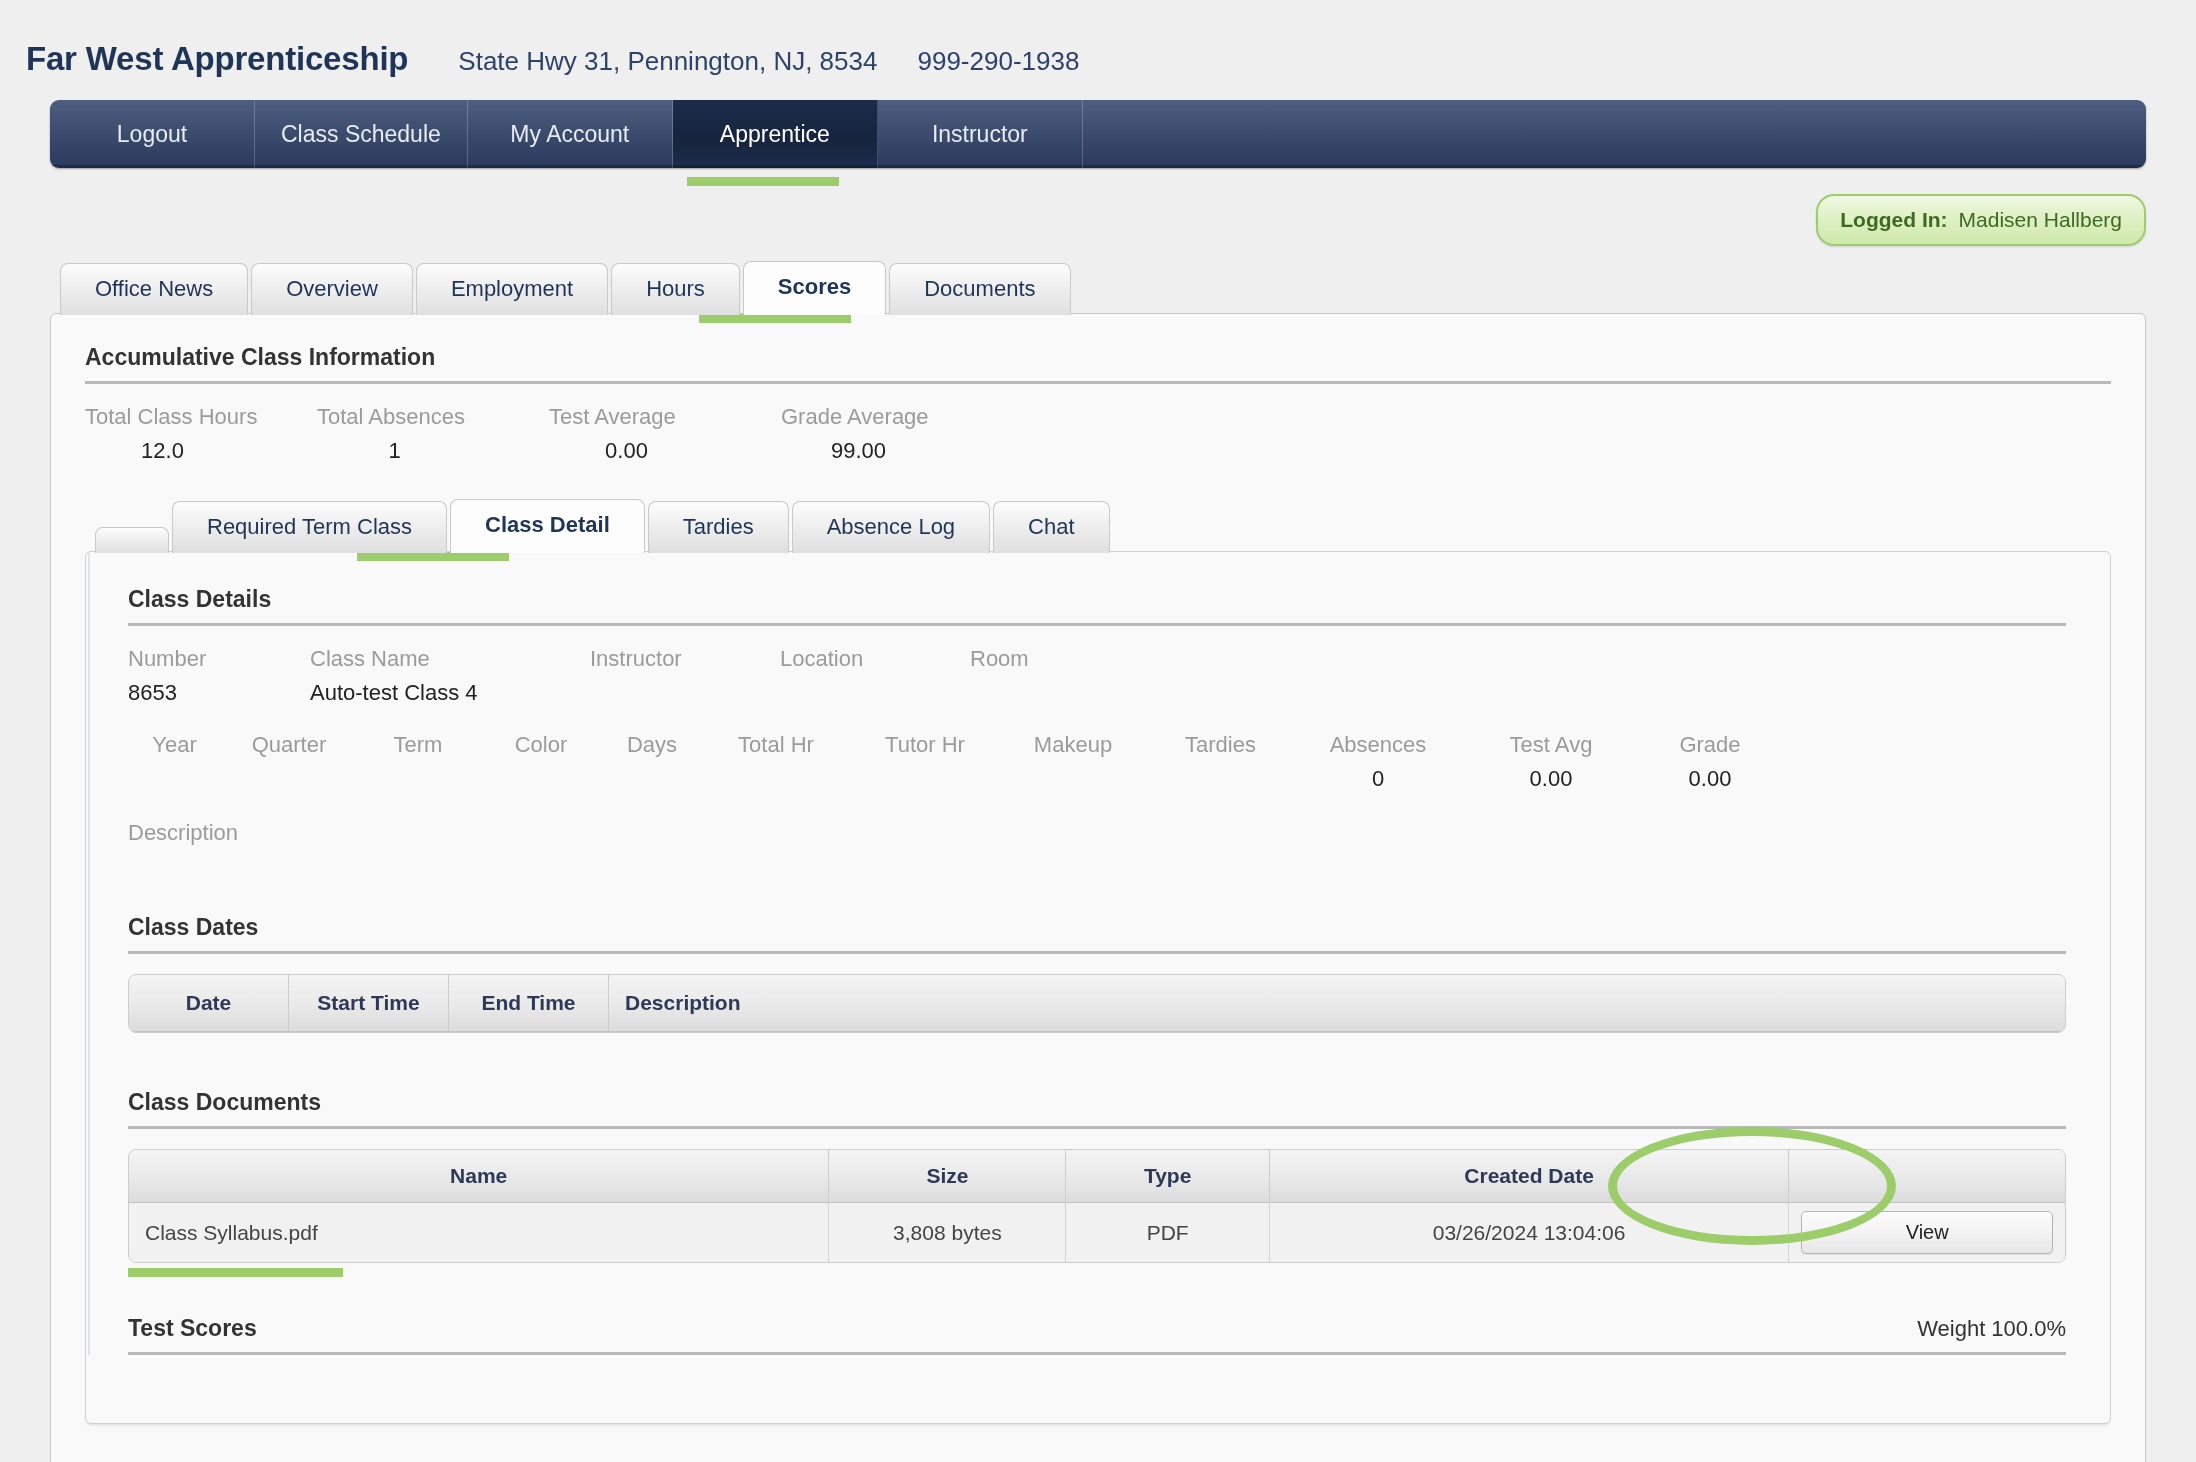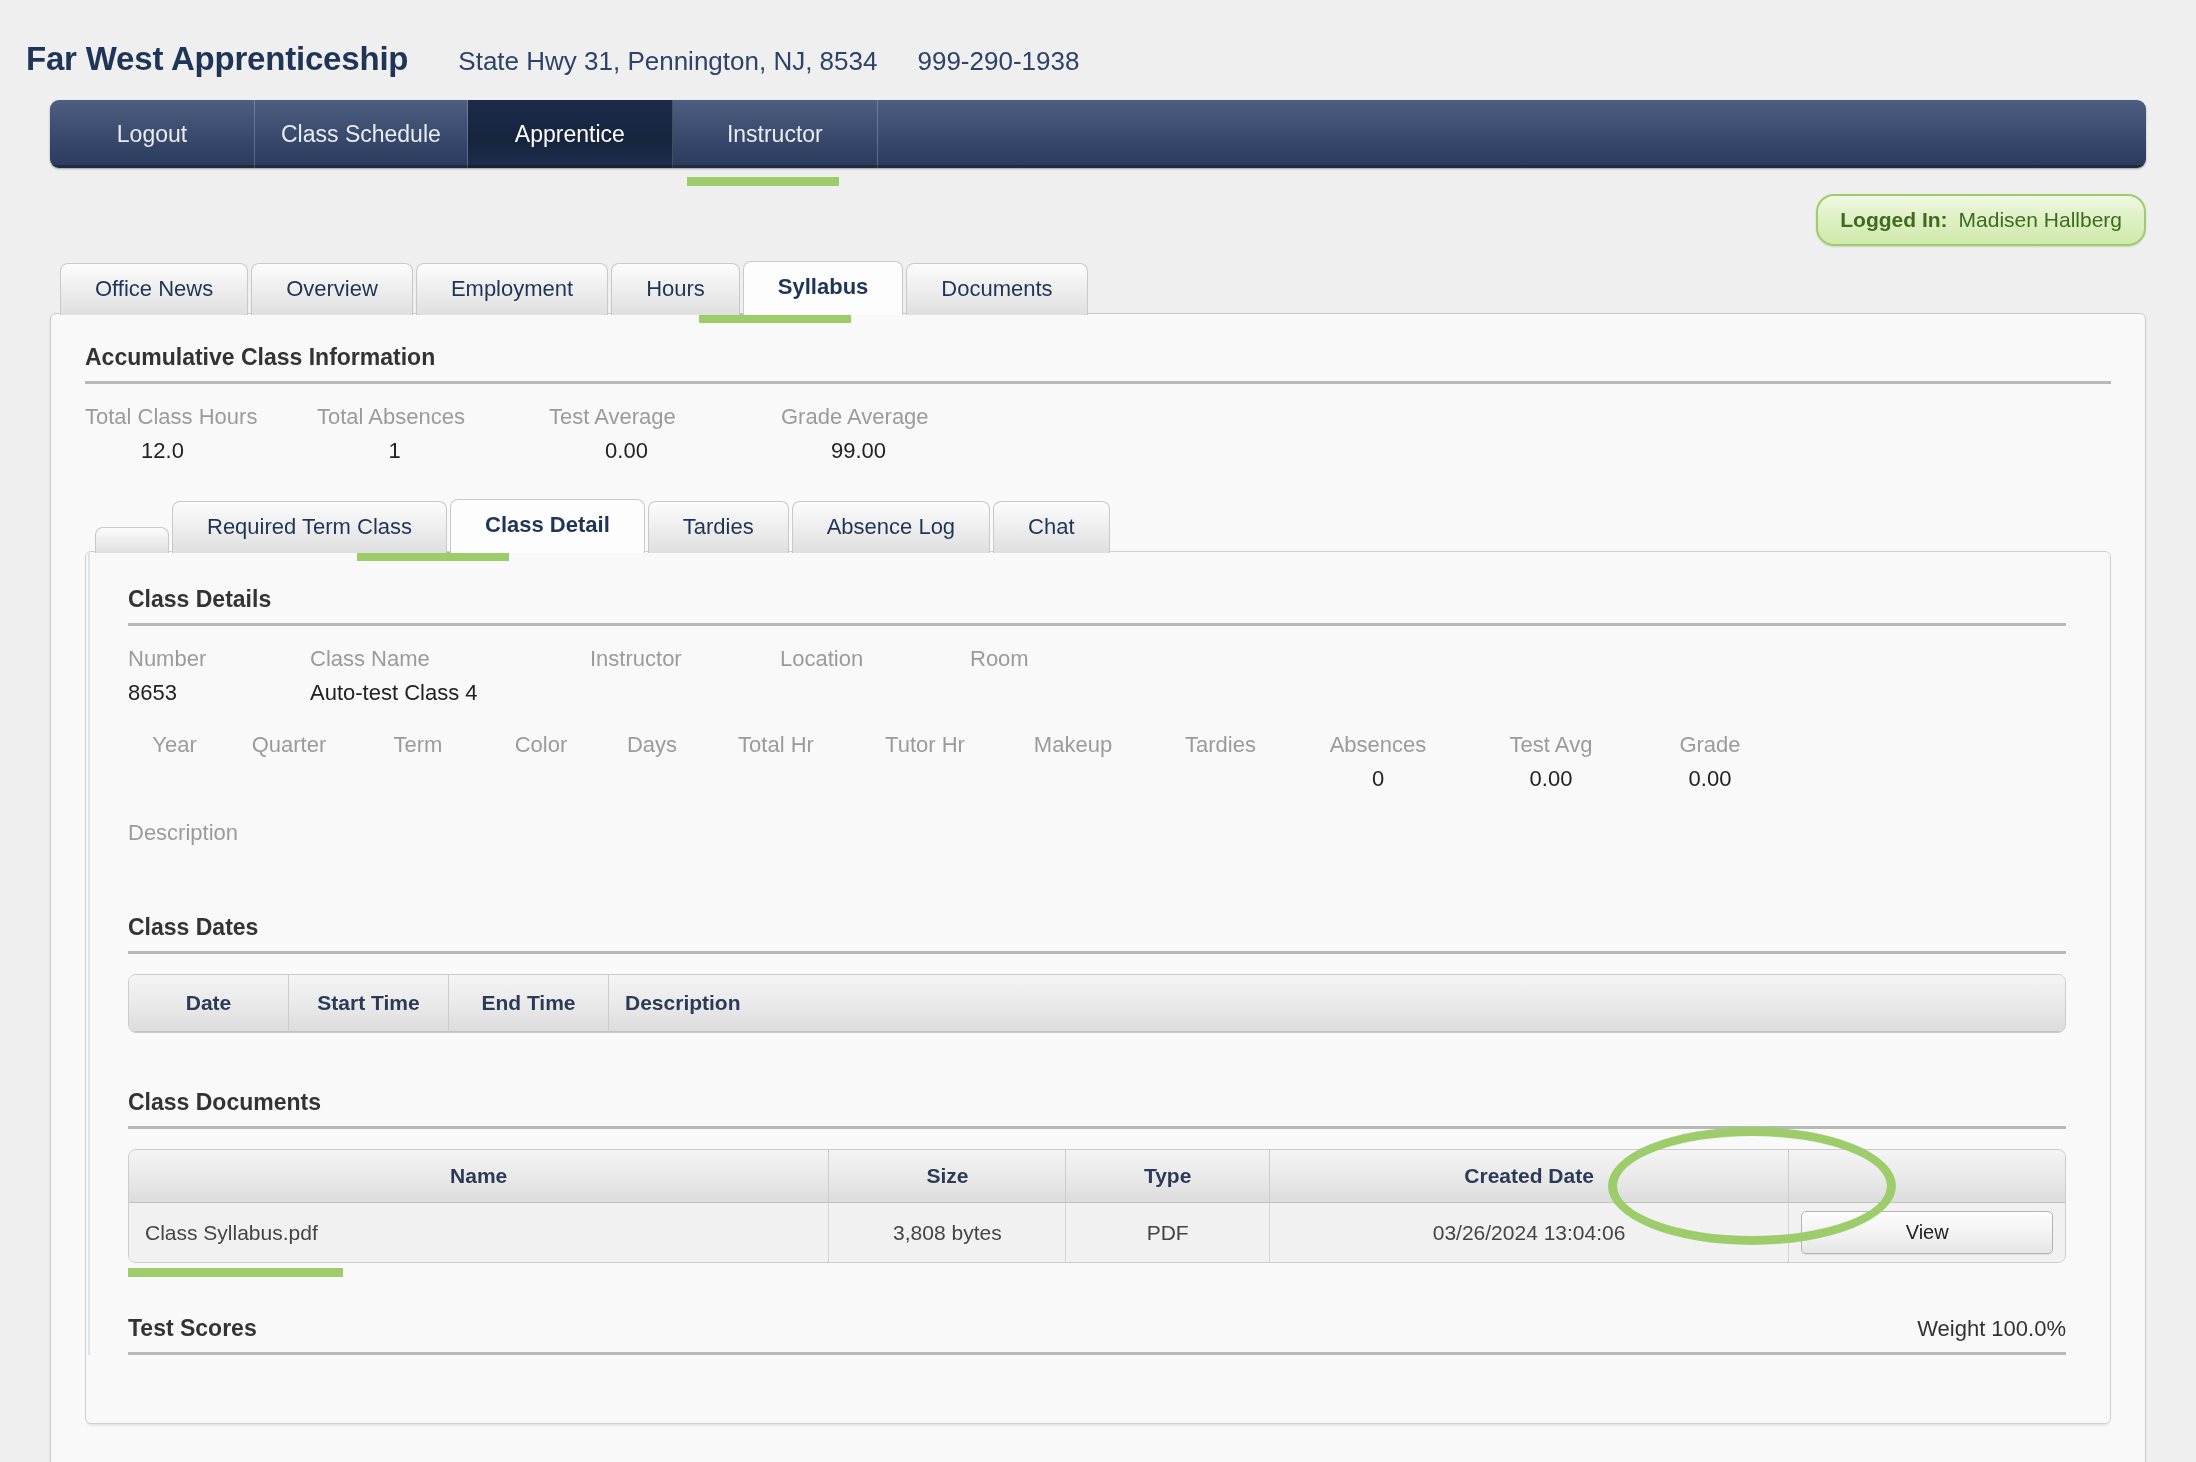--- a/index.html
+++ b/index.html
@@ -306,20 +306,21 @@
   <div class="brand-title">Far West Apprenticeship</div>
   <div class="brand-address">
     <span>State Hwy 31, Pennington, NJ, 8534</span>
     <span>999-290-1938</span>
   </div>
 </div>
 
 <div class="main-nav">
   <div class="nav-item">Logout</div>
   <div class="nav-item">Class Schedule</div>
+  <div class="nav-item">My Account</div>
   <div class="nav-item active">Apprentice</div>
   <div class="nav-item">Instructor</div>
   <div class="nav-spacer"></div>
 </div>
 
 <div class="nav-underline-row">
   <div class="green-bar" id="nav-active-underline"></div>
 </div>
 
 <div class="loggedin-row">
@@ -329,21 +330,21 @@
   </div>
 </div>
 
 <div class="outer-wrap">
 
   <div class="tabstrip">
     <div class="tab">Office News</div>
     <div class="tab">Overview</div>
     <div class="tab">Employment</div>
     <div class="tab">Hours</div>
-    <div class="tab active">Syllabus</div>
+    <div class="tab active">Scores</div>
     <div class="tab">Documents</div>
   </div>
 
   <div class="panel">
     <div class="green-bar" id="classes-tab-underline" style="position:absolute; left:648px; top:0px;"></div>
 
     <div class="panel-inner">
 
       <div class="section-title">Accumulative Class Information</div>
       <div class="section-rule"></div>

